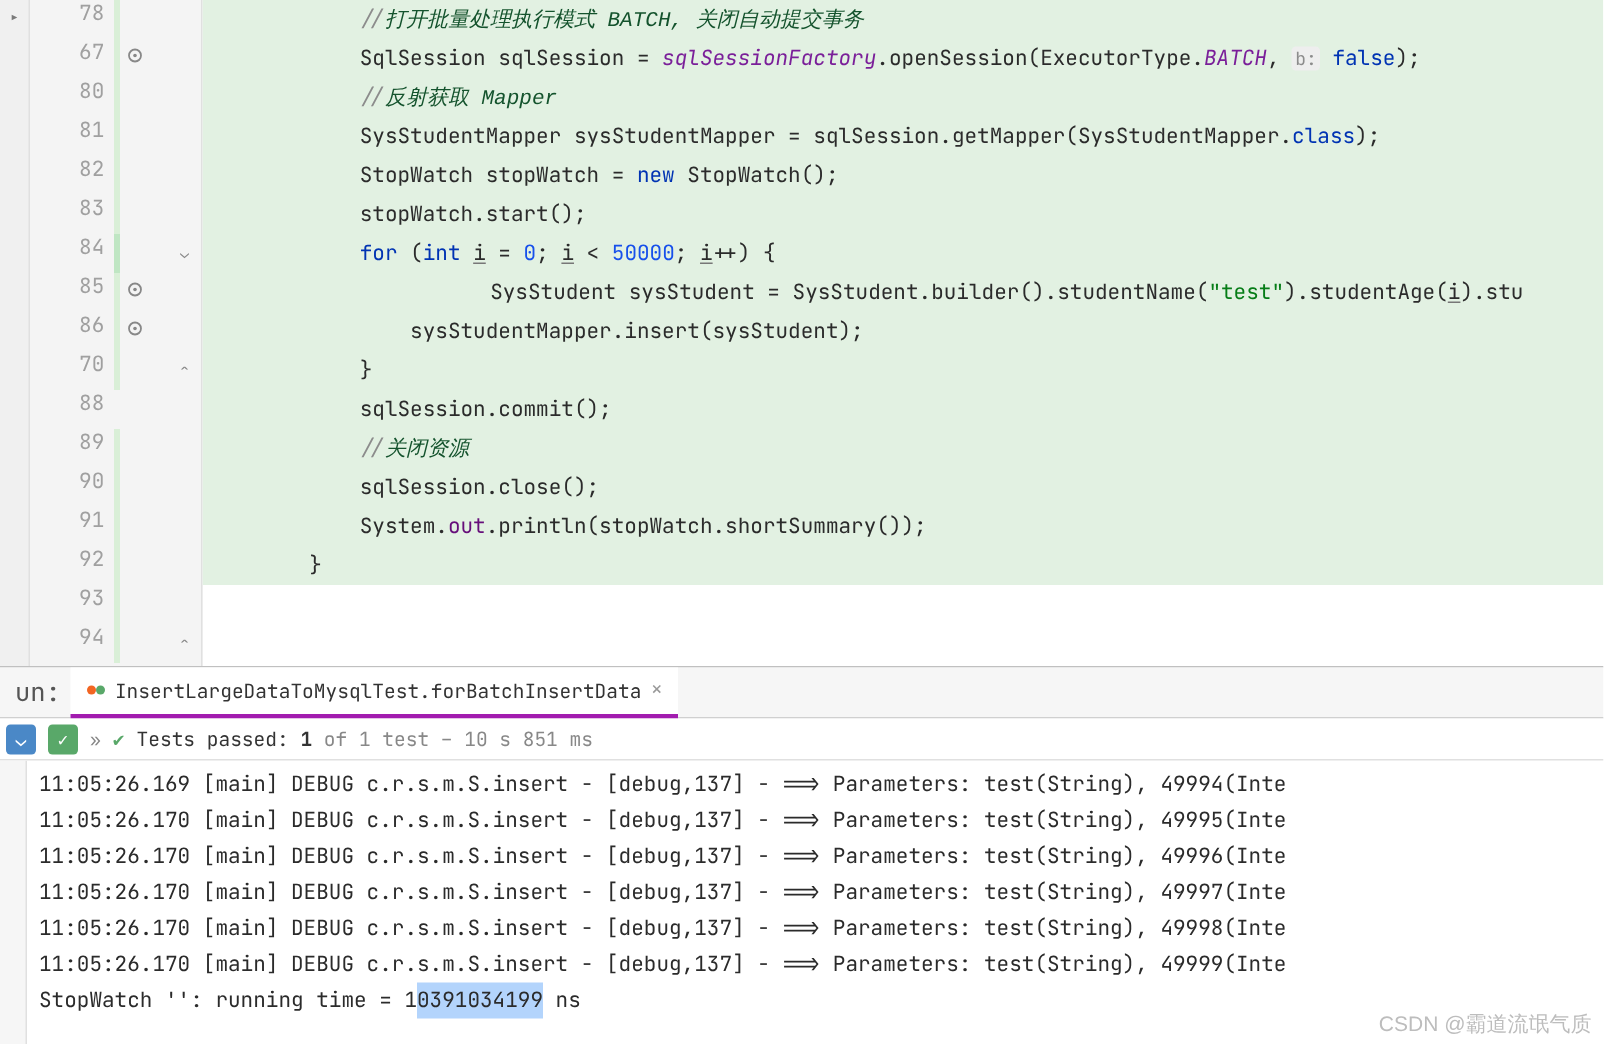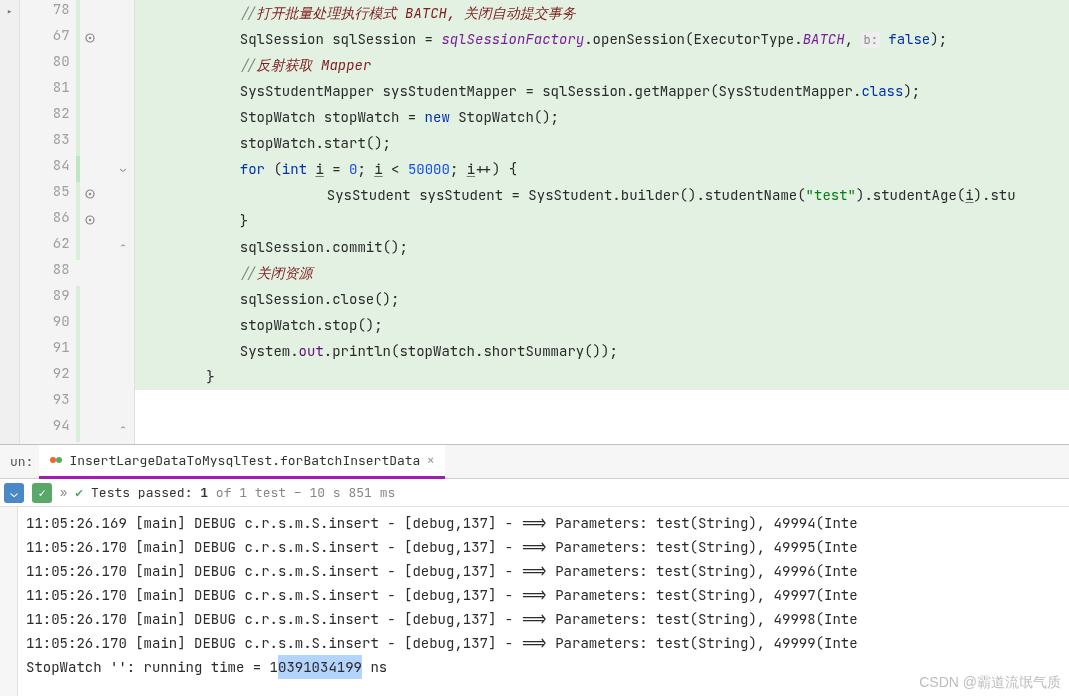--- a/index.html
+++ b/index.html
@@ -16,28 +16,28 @@
   .gutter-line { display:flex; height:26px; position:relative;}
   .code { white-space: pre; font-family: "JetBrains Mono", monospace; color:#2b2b2b; padding-left:4px; width:100%; }
   .bg-green { background:#e2f1e2; }
   .bg-yellow { background:#f9f8e3; }
   .kw { color:#0033b3; }
   .num { color:#1750eb; }
   .str { color:#067d17; }
   .field { color:#7a1f99; font-style: italic;}
   .static { color:#7a1f99; font-style: italic;}
   .com { color:#8c8c8c; font-style: italic; }
-  .com-cn { color:#7f1d1d; font-style: italic; }
+  .com-cn { color:#14532d; font-style: italic; font-family: Liberation Mono, monospace; }
   .ident { color:#2b2b2b; }
   .param-hint { color:#8c8c8c; background:#eeeeee; font-style:normal; font-size:12px; padding:0 2px; border-radius:3px;}
   .underline { text-decoration: underline; text-decoration-style: solid; text-decoration-color:#777; text-underline-offset: 2px; }
   .out-italic { color:#660e7a; }
   .run-panel { height: 252px; border-top: 1px solid #c0c0c0; background:#fff; display:flex; flex-direction:column;}
   .tab-bar { height: 34px; display:flex; align-items:center; border-bottom:1px solid #d0d0d0; background:#f6f6f6; padding-left:4px;}
-  .run-label { font-size:13px; color:#555; padding:0 6px; }
+  .run-label { font-size:17px; color:#555; padding:0 6px; }
   .tab { display:flex; align-items:center; gap:6px; height:34px; padding:0 10px; background:#fff; border-bottom:3px solid #a21caf; font-size:13px; color:#333;}
   .tab-icon { width:14px; height:14px; }
   .tab-close { color:#999; font-size:14px; cursor:pointer; }
   .test-status-bar { height: 28px; display:flex; align-items:center; gap:8px; border-bottom:1px solid #e0e0e0; font-size:13px; padding-left:4px; background:#fff;}
   .chev-btn { width:20px; height:20px; background:#4a88c7; color:#fff; border-radius:3px; display:flex; align-items:center; justify-content:center; font-size:12px;}
   .check-btn { width:20px; height:20px; background:#59a869; color:#fff; border-radius:3px; display:flex; align-items:center; justify-content:center; font-size:12px;}
   .double-chev { color:#888; font-size:12px; }
   .green-check { color:#59a869; font-weight:bold; }
   .status-text { color:#333; }
   .status-text .dim { color:#888; }
@@ -119,21 +119,21 @@
         <div class="lnum">86</div>
         <div class="marks">
           <div class="green-strip light"></div>
           <span style="margin-left: 8px;"><svg width="12" height="12" viewBox="0 0 12 12">
               <circle cx="6" cy="6" r="4" fill="none" stroke="#888" stroke-width="1.2"></circle>
               <circle cx="6" cy="6" r="1.2" fill="#888"></circle>
             </svg></span>
         </div>
       </div>
       <div class="gutter-line">
-        <div class="lnum">62</div>
+        <div class="lnum">70</div>
         <div class="marks">
           <div class="green-strip light"></div>
           <span class="fold-icon">⌃</span>
         </div>
       </div>
       <div class="gutter-line">
         <div class="lnum">88</div>
         <div class="marks"></div>
       </div>
       <div class="gutter-line">
@@ -176,25 +176,25 @@
     </div>
   <div class="code-scroll" id="codebody">
       <div class="code bg-green" style="height: 26px; line-height: 26px;"><span class="com">            //</span><span class="com-cn">打开批量处理执行模式 BATCH, 关闭自动提交事务</span></div>
       <div class="code bg-green" style="height: 26px; line-height: 26px;"><span class="ident">            SqlSession sqlSession = </span><span class="field">sqlSessionFactory</span><span class="ident">.openSession(ExecutorType.</span><span class="static">BATCH</span><span class="ident">, </span><span class="param-hint">b:</span><span class="ident"> </span><span class="kw">false</span><span class="ident">);</span></div>
       <div class="code bg-green" style="height: 26px; line-height: 26px;"><span class="com">            //</span><span class="com-cn">反射获取 Mapper</span></div>
       <div class="code bg-green" style="height: 26px; line-height: 26px;"><span class="ident">            SysStudentMapper sysStudentMapper = sqlSession.getMapper(SysStudentMapper.</span><span class="kw">class</span><span class="ident">);</span></div>
       <div class="code bg-green" style="height: 26px; line-height: 26px;"><span class="ident">            StopWatch stopWatch = </span><span class="kw">new</span><span class="ident"> StopWatch();</span></div>
       <div class="code bg-green" style="height: 26px; line-height: 26px;"><span class="ident">            stopWatch.start();</span></div>
       <div class="code bg-green" style="height: 26px; line-height: 26px;"><span class="ident">            </span><span class="kw">for</span><span class="ident"> (</span><span class="kw">int</span><span class="ident"> </span><span class="underline">i</span><span class="ident"> = </span><span class="num">0</span><span class="ident">; </span><span class="underline">i</span><span class="ident"> &lt; </span><span class="num">50000</span><span class="ident">; </span><span class="underline">i</span><span class="ident">++) {</span></div>
       <div class="code bg-green" style="height: 26px; line-height: 26px; text-align: center;"><span class="ident">                SysStudent sysStudent = SysStudent.</span><span class="ident">builder</span><span class="ident">().studentName(</span><span class="str">"test"</span><span class="ident">).studentAge(</span><span class="underline">i</span><span class="ident">).stu</span></div>
+      <div class="code bg-green" style="height: 26px; line-height: 26px;"><span class="ident">                sysStudentMapper.insert(sysStudent);</span></div>
       <div class="code bg-green" style="height: 26px; line-height: 26px;"><span class="ident">            }</span></div>
       <div class="code bg-green" style="height: 26px; line-height: 26px;"><span class="ident">            sqlSession.commit();</span></div>
       <div class="code bg-green" style="height: 26px; line-height: 26px;"><span class="com">            //</span><span class="com-cn">关闭资源</span></div>
       <div class="code bg-green" style="height: 26px; line-height: 26px;"><span class="ident">            sqlSession.close();</span></div>
-      <div class="code bg-green" style="height: 26px; line-height: 26px;"><span class="ident">            stopWatch.stop();</span></div>
       <div class="code bg-green" style="height: 26px; line-height: 26px;"><span class="ident">            System.</span><span class="out-italic">out</span><span class="ident">.println(stopWatch.shortSummary());</span></div>
       <div class="code bg-green" style="height: 26px; line-height: 26px;"><span class="ident">        }</span></div>
     </div>
 </div>
 
 <div class="run-panel">
   <div class="tab-bar">
     <span class="run-label">un:</span>
     <div class="tab">
       <span class="tab-icon icon-idea">

